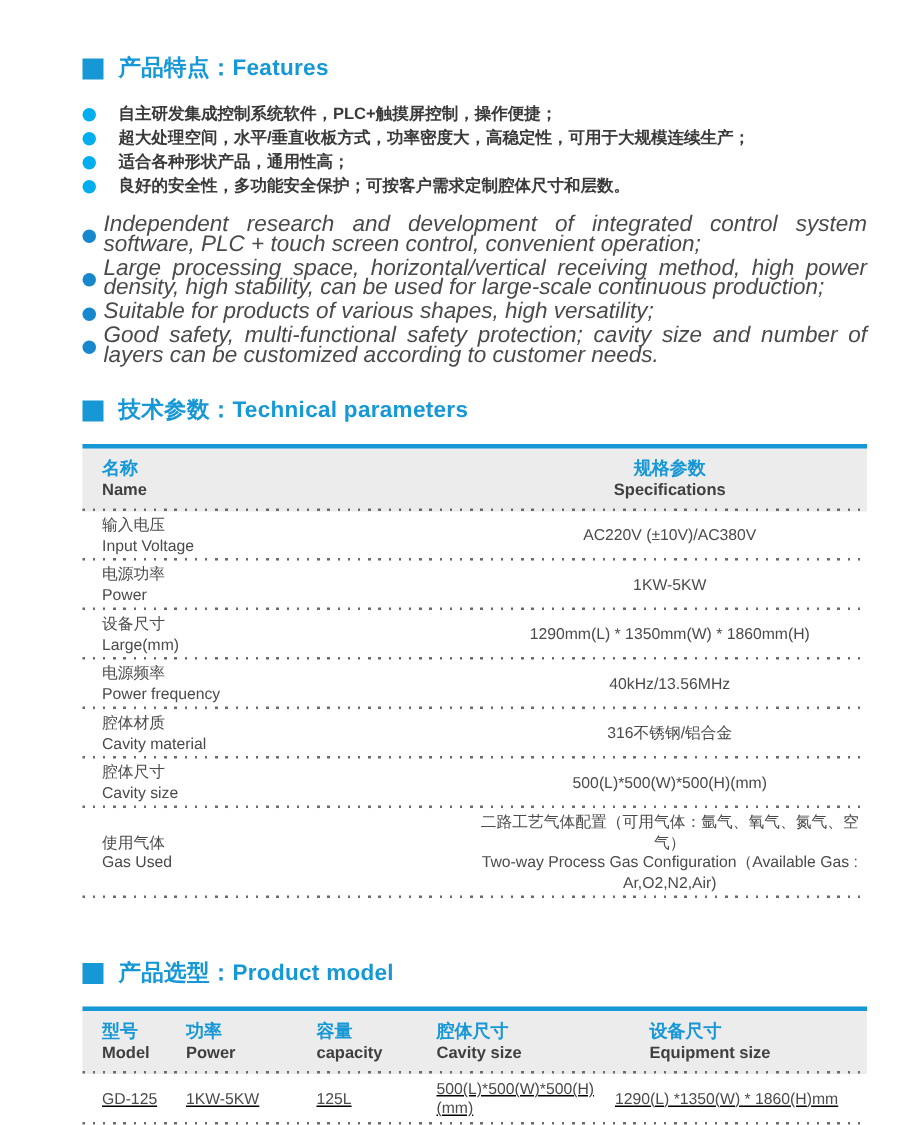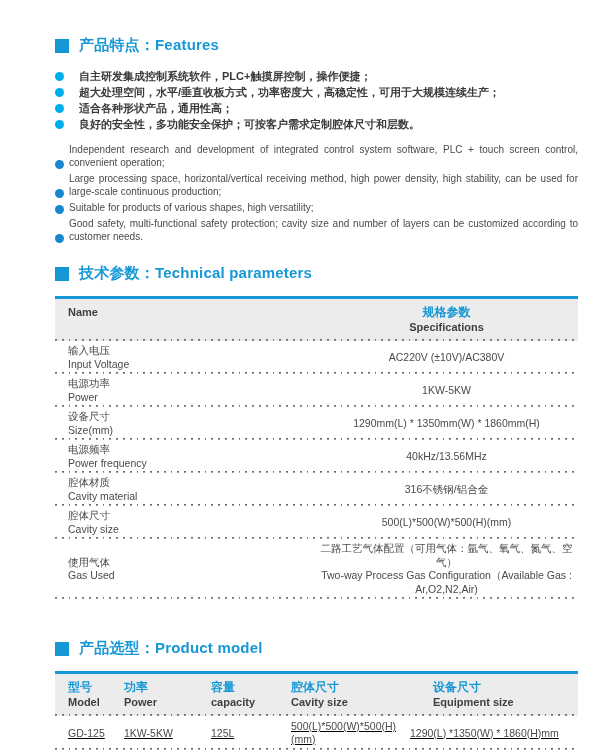--- a/index.html
+++ b/index.html
@@ -13,22 +13,22 @@
   .sec-title { color:var(--accent,#1798D6); font-size:15px; font-weight:bold; letter-spacing:.2px; }
 
   
   .cn-list { margin-top:13px; }
   .cn-item { display:flex; align-items:flex-start; gap:15px; font-size:11px; font-weight:bold;
     color:#3a3a3a; line-height:16px; }
   .dot { width:9px; height:9px; border-radius:50%; flex:0 0 auto; margin-top:3.5px; }
   .dot-cn { background:var(--bulletCn,#00AEEF); }
   .dot-en { background:var(--bulletEn,#1787CE); }
   .en-list { margin-top:11px; }
-  .en-item { display:flex; align-items:flex-end; gap:5px; font-size:10px; color:#4a4a4a;
-    line-height:13px; margin-bottom:3px; }
+  .en-item { display:flex; align-items:center; gap:5px; font-size:15px; color:#4a4a4a;
+    line-height:13px; margin-bottom:3px;font-style:italic; }
   .en-item .txt { text-align:justify; width:100%; }
 
   
   .tbl { margin-top:13px; width:523px; }
   .dots-bottom { background:repeating-linear-gradient(to right,#6b6b6b 0 1.7px,transparent 1.7px 6.8px)
     left bottom / 100% 1.7px no-repeat; }
   .tbl-head { border-top:3px solid var(--accent,#1798D6);
     background:repeating-linear-gradient(to right,#6b6b6b 0 1.7px,transparent 1.7px 6.8px) left bottom / 100% 1.7px no-repeat,
       var(--headerBg,#ECECEC); padding:6px 0 7px 0; display:flex; }
   .hd-cn { color:var(--accent,#1798D6); font-size:12px; font-weight:bold; line-height:15px; }
@@ -105,20 +105,21 @@
 
   <div class="sec-tech">
     <div class="sec-head">
       <span class="sec-marker"></span>
       <span class="sec-title">技术参数：Technical parameters</span>
     </div>
 
     <div class="tbl">
       <div class="tbl-head">
         <div class="t-c1">
+          <div class="hd-cn">名称</div>
           <div class="hd-en">Name</div>
         </div>
         <div class="t-c2">
           <div class="hd-cn">规格参数</div>
           <div class="hd-en">Specifications</div>
         </div>
       </div>
 
       <div class="t-row dots-bottom">
         <div class="t-c1">
@@ -136,21 +137,21 @@
           <div class="t-name-en">Power</div>
         </div>
         <div class="t-c2">
           <div class="t-val">1KW-5KW</div>
         </div>
       </div>
 
       <div class="t-row dots-bottom">
         <div class="t-c1">
           <div class="t-name-cn">设备尺寸</div>
-          <div class="t-name-en">Size(mm)</div>
+          <div class="t-name-en">Large(mm)</div>
         </div>
         <div class="t-c2">
           <div class="t-val">1290mm(L) * 1350mm(W) * 1860mm(H)</div>
         </div>
       </div>
 
       <div class="t-row dots-bottom">
         <div class="t-c1">
           <div class="t-name-cn">电源频率</div>
           <div class="t-name-en">Power frequency</div>

